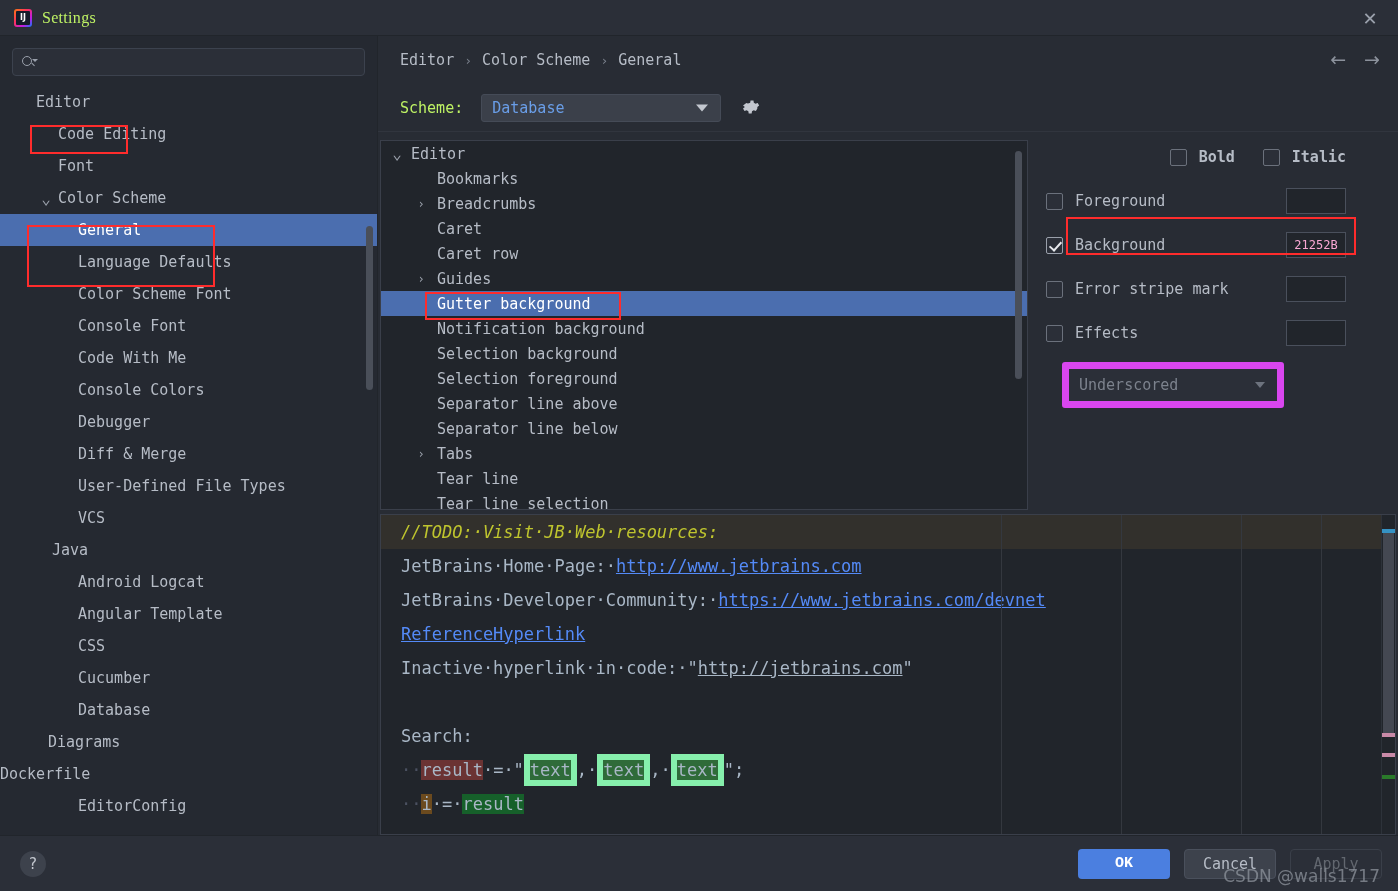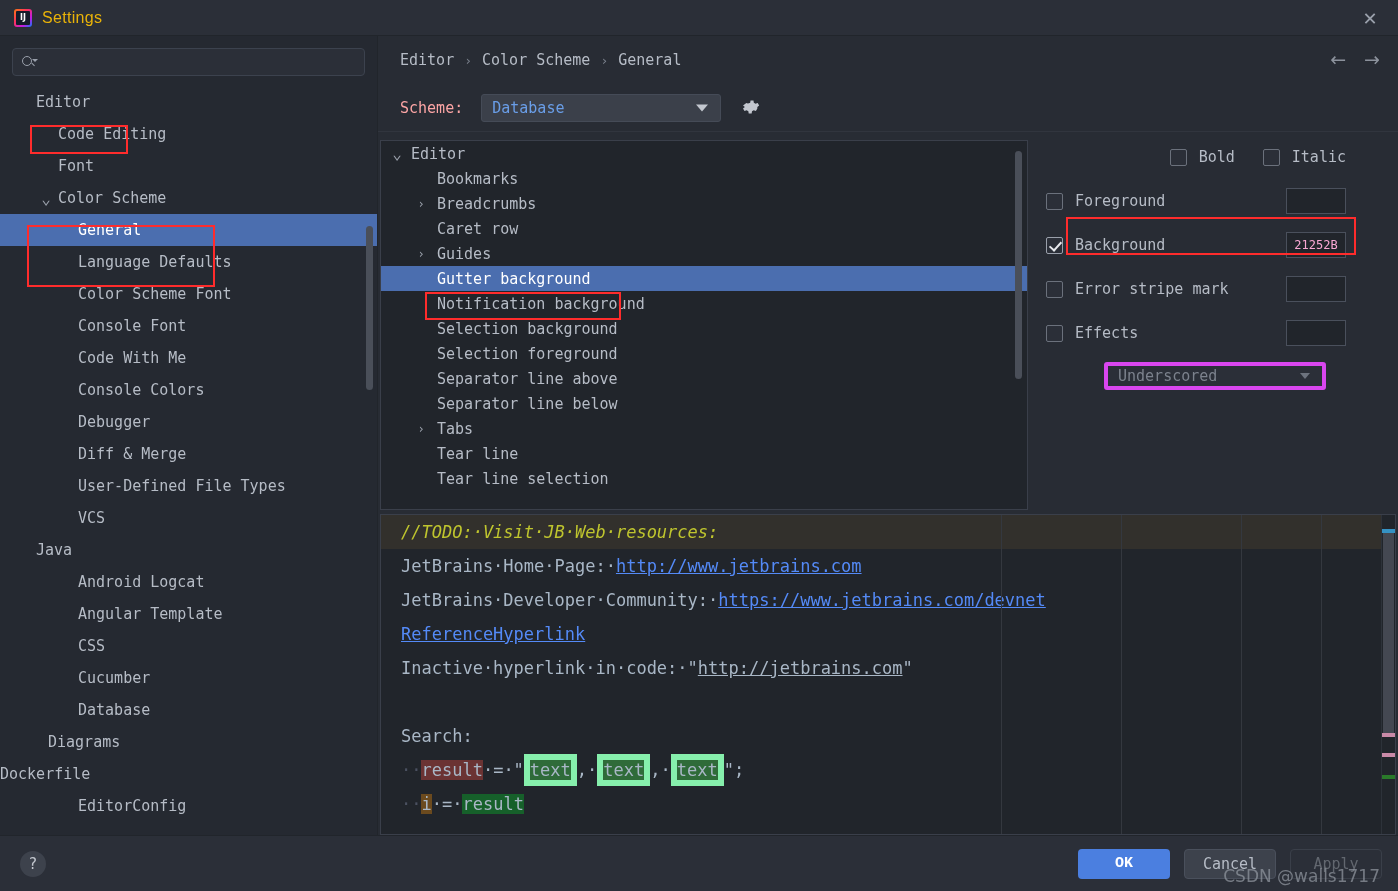--- a/index.html
+++ b/index.html
@@ -32,22 +32,22 @@
   }
   .app-icon::after {
     content: "IJ";
     position: absolute; inset: 2px;
     background: #141c2b; color: #fff;
     font-size: 8px; line-height: 14px; text-align: center;
     font-family: "DejaVu Sans", sans-serif; font-weight: bold;
     border-radius: 1px;
   }
   .title-text {
-    color: #eab308; font-size: 16px; letter-spacing: .3px;
-    font-family: Liberation Sans, sans-serif;
+    color: #bef264; font-size: 16px; letter-spacing: .3px;
+    font-family: Liberation Serif, serif;
   }
   .close-btn {
     position: absolute; right: 0; top: 0;
     width: 56px; height: 36px;
     display: flex; align-items: center; justify-content: center;
     color: #9aa0ab; font-size: 18px;
     font-family: "DejaVu Sans", sans-serif;
     cursor: pointer;
   }
 
@@ -120,21 +120,21 @@
     display: flex; gap: 18px; align-items: center;
   }
   .nav-arrows span {
     color: #8c929c; font-size: 19px; cursor: pointer;
     font-family: "DejaVu Sans", sans-serif;
   }
   .scheme-row {
     height: 48px; display: flex; align-items: center; padding-left: 22px;
     border-bottom: 1px solid #31353e;
   }
-  .scheme-label { color: #fca5a5; font-size: 15px; margin-right: 18px; }
+  .scheme-label { color: #bef264; font-size: 15px; margin-right: 18px; }
   .scheme-select {
     width: 240px; height: 28px; background: #3b404a;
     border: 1px solid #454b57; border-radius: 3px;
     display: flex; align-items: center; padding: 0 10px;
     color: #6a9ee8; font-size: 15px; position: relative; cursor: pointer;
   }
   .scheme-select .dd-caret {
     position: absolute; right: 12px; top: 50%; transform: translateY(-50%);
     border-left: 6px solid transparent; border-right: 6px solid transparent;
     border-top: 7px solid #c3c7cf;
@@ -160,21 +160,21 @@
   .ct-item.lvl1 { padding-left: 56px; }
   .ct-item.selected { background: #4b6eaf; color: #fff; }
   .ct-arrow {
     position: absolute; left: 34px; color: #9aa0ab; font-size: 12px;
     width: 12px; text-align: center;
   }
   .ct-arrow.root { left: 10px; }
 
   .attrs { flex: 1; padding: 10px 0 0 18px; position: relative; }
   .attr-top { display: flex; justify-content: flex-end; padding-right: 52px; gap: 28px; margin-bottom: 14px; }
-  .cb-row { display: flex; align-items: center; gap: 12px; height: 30px; }
+  .cb-row { display: flex; align-items: center; gap: 12px; height: 30px; font-weight: bold; }
   .checkbox {
     width: 17px; height: 17px; border: 1px solid #6b717c; border-radius: 2px;
     background: #2b2f38; position: relative; flex: none; cursor: pointer;
   }
   .checkbox.checked { background: #2b2f38; border-color: #9aa0ab; }
   .checkbox.checked::after {
     content: ""; position: absolute; left: 5px; top: 1px;
     width: 5px; height: 10px; border: solid #e8eaee;
     border-width: 0 2px 2px 0; transform: rotate(42deg);
   }
@@ -184,23 +184,23 @@
     margin-bottom: 14px; position: relative; padding-right: 52px;
   }
   .attr-line .cb-label { flex: 1; }
   .swatch {
     width: 60px; height: 26px; border: 1px solid #4a505c;
     background: #21252b; display: flex; align-items: center; justify-content: center;
     color: #f9a8d4; font-size: 12px; overflow: hidden;
     font-family: "DejaVu Sans Mono", monospace; cursor: pointer;
   }
   .effects-select {
-    margin-left: 58px; width: 222px; height: 28px; background: #2b2f38;
-    border: 4px solid #d946ef; border-radius: 3px; color: #7c828d;
-    font-size: 15px; display: flex; align-items: center; padding: 10px 10px;
+    margin-left: 16px; width: 222px; height: 28px; background: #2b2f38;
+    border: 7px solid #d946ef; border-radius: 3px; color: #7c828d;
+    font-size: 15px; display: flex; align-items: center; padding: 16px 10px;
     position: relative; cursor: pointer;
   }
   .effects-select .dd-caret {
     position: absolute; right: 12px; top: 50%; transform: translateY(-50%);
     border-left: 5px solid transparent; border-right: 5px solid transparent;
     border-top: 6px solid #6d737e;
   }
 
   
   .preview-wrap {
@@ -325,21 +325,21 @@
           </div>
           <div class="nav-item" style="padding-left: 78px;">
             <span class="nav-label">Diff &amp; Merge</span>
           </div>
           <div class="nav-item" style="padding-left: 78px;">
             <span class="nav-label">User-Defined File Types</span>
           </div>
           <div class="nav-item" style="padding-left: 78px;">
             <span class="nav-label">VCS</span>
           </div>
-          <div class="nav-item" style="padding-left: 36px;">
+          <div class="nav-item" style="padding-left: 52px;">
             <span class="nav-label">Java</span>
           </div>
           <div class="nav-item" style="padding-left: 78px;">
             <span class="nav-label">Android Logcat</span>
           </div>
           <div class="nav-item" style="padding-left: 78px;">
             <span class="nav-label">Angular Template</span>
           </div>
           <div class="nav-item" style="padding-left: 78px;">
             <span class="nav-label">CSS</span>
@@ -400,20 +400,23 @@
               <div class="ct-item lvl0">
                 <span class="ct-arrow root" style="font-size: 16px;">⌄</span>
                 <span>Editor</span>
               </div>
               <div class="ct-item lvl1">
                 <span>Bookmarks</span>
               </div>
               <div class="ct-item lvl1">
                 <span class="ct-arrow">›</span>
                 <span>Breadcrumbs</span>
+              </div>
+              <div class="ct-item lvl1">
+                <span>Caret</span>
               </div>
               <div class="ct-item lvl1">
                 <span>Caret row</span>
               </div>
               <div class="ct-item lvl1">
                 <span class="ct-arrow">›</span>
                 <span>Guides</span>
               </div>
               <div class="ct-item lvl1 selected">
                 <span>Gutter background</span>

